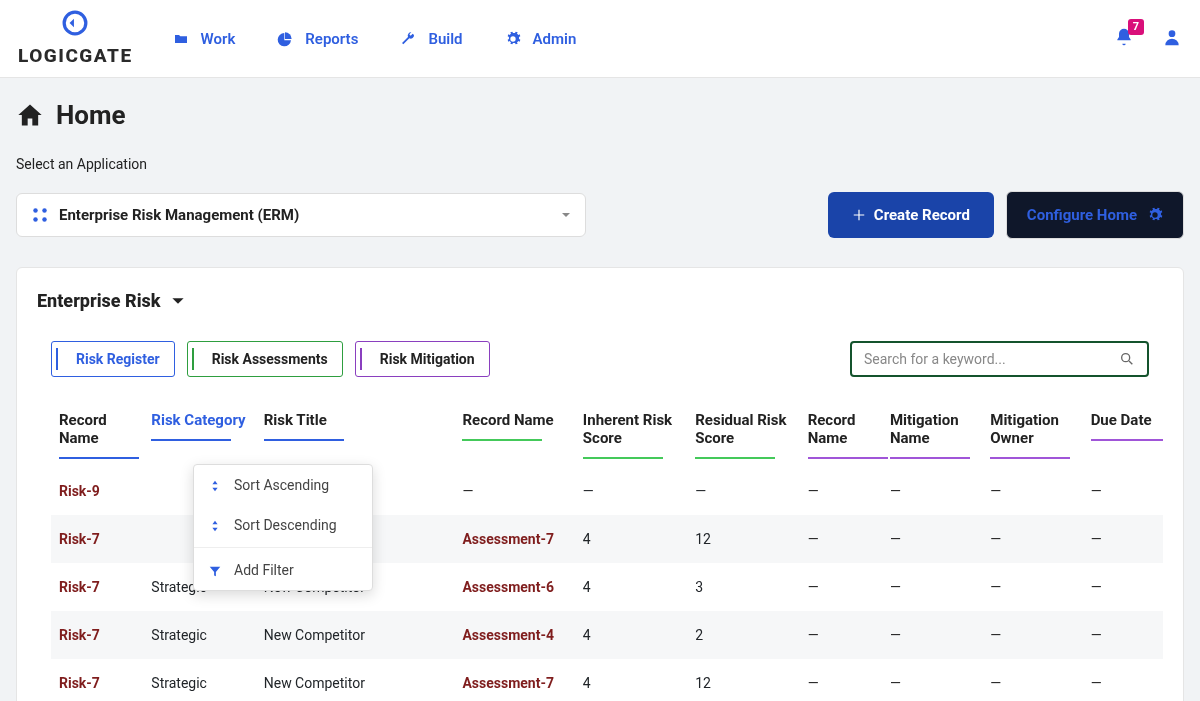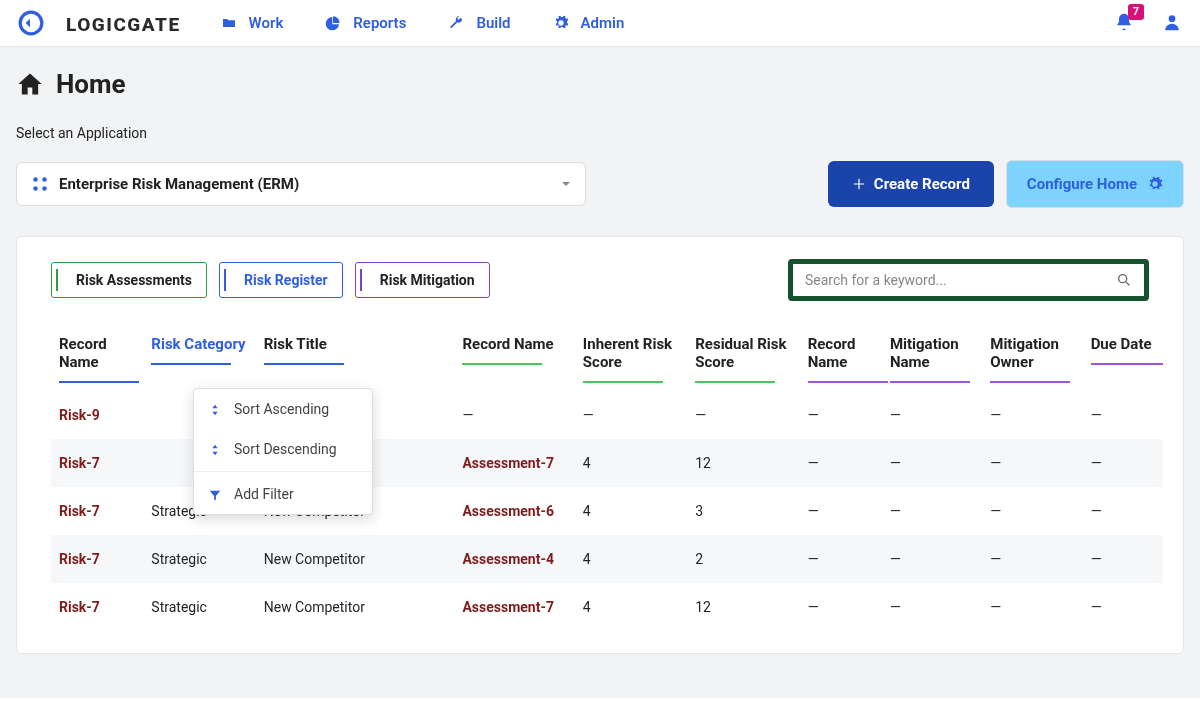--- a/index.html
+++ b/index.html
@@ -1,19 +1,19 @@
 <!DOCTYPE html>
 <html><head>
 <meta charset="utf-8">
 <style>
 * { margin: 0; padding: 0; box-sizing: border-box; font-family: -apple-system, BlinkMacSystemFont, "Segoe UI", Roboto, "Helvetica Neue", Arial, sans-serif; }
 body { background: #fff; color: #212529; font-size: 14px; }
 
 .topbar { display: flex; align-items: center; padding: 10px 18px; border-bottom: 1px solid #e5e5e5; }
-.logo { display: flex; align-items: flex-end; gap: 22px; margin-right: 40px; }
+.logo { display: flex; align-items: center; gap: 8px; margin-right: 40px; flex-direction: column; }
 .logo-mark { width: 26px; height: 26px; }
 .logo-text { font-weight: 800; font-size: 19px; letter-spacing: 1.5px; color: #2a2a2a; }
 .nav { display: flex; gap: 42px; }
 .nav-item { display: flex; align-items: center; gap: 12px; color: #2f5fe0; font-weight: 600; font-size: 15px; cursor: pointer; }
 .nav-item svg { width: 16px; height: 16px; fill: #2f5fe0; }
 .topbar-spacer { flex: 1; }
 .topbar-icons { display: flex; align-items: center; gap: 28px; }
 .bell-wrap { position: relative; }
 .bell-wrap svg, .user-icon svg { width: 20px; height: 20px; fill: #2f5fe0; }
 .notif-badge { position: absolute; top: -8px; right: -10px; background: #d90f7a; color: #fff; font-size: 11px; font-weight: 700; padding: 1px 5px; border-radius: 3px; line-height: 14px; }
@@ -25,39 +25,39 @@
 
 .selector-label { font-size: 14px; font-weight: 400; color: #222; margin-bottom: 19px; }
 .selector-row { display: flex; align-items: center; gap: 12px; margin-bottom: 28px; }
 .app-select { flex: 0 0 570px; display: flex; align-items: center; gap: 10px; background: #fff; border: 1px solid #ddd; border-radius: 6px; padding: 12px 14px; cursor: pointer; }
 .app-select svg.app-icon { width: 18px; height: 18px; fill: #2f5fe0; }
 .app-select-label { flex: 1; font-weight: 700; font-size: 15px; color: #222; }
 .app-select svg.caret { width: 10px; height: 10px; fill: #888; }
 .selector-spacer { flex: 1; }
 .btn-primary { background: #1a44a9; color: #fff; border: none; border-radius: 6px; padding: 14px 24px; font-weight: 700; font-size: 15px; display: flex; align-items: center; gap: 8px; cursor: pointer; margin-left: 37px; }
 .btn-primary svg { width: 14px; height: 14px; fill: #fff; }
-.btn-outline { background: #7dd3fc; color: #2f5fe0; border: 1px solid #ddd; border-radius: 6px; padding: 14px 20px; font-weight: 700; font-size: 15px; display: flex; align-items: center; gap: 10px; cursor: pointer; }
+.btn-outline { background: #0f172a; color: #2f5fe0; border: 1px solid #ddd; border-radius: 6px; padding: 14px 20px; font-weight: 700; font-size: 15px; display: flex; align-items: center; gap: 10px; cursor: pointer; }
 .btn-outline svg { width: 16px; height: 16px; fill: #2f5fe0; }
 
 .card { background: #fff; border: 1px solid #e5e5e5; border-radius: 6px; padding: 22px 20px; }
 .card-title { display: flex; align-items: center; gap: 10px; font-size: 18px; font-weight: 800; color: #222; margin-bottom: 30px; }
 .card-title svg { width: 14px; height: 14px; fill: #222; }
 
 .tabs-row { display: flex; align-items: center; margin-bottom: 34px; padding: 0 14px; }
 .tabs { display: flex; gap: 12px; }
 .tab { border: 1px solid; border-radius: 3px; padding: 9px 14px; font-weight: 700; font-size: 14px; cursor: pointer; position: relative; }
 .tab::before { content: ""; position: absolute; left: 4px; top: 6px; bottom: 6px; width: 2px; background: currentColor; }
 .tab span { padding-left: 10px; }
 .tab.blue { color: #2f5fe0; border-color: #2f5fe0; }
 .tab.green { color: #2e9e3f; border-color: #2e9e3f; }
 .tab.green span { color: #222; }
 .tab.purple { color: #8a3fbf; border-color: #8a3fbf; }
 .tab.purple span { color: #222; text-align: center; }
 .tabs-spacer { flex: 1; }
-.search-box { display: flex; align-items: center; border: 5px solid #14532d; border-radius: 4px; padding: 8px 12px; width: 361px; }
+.search-box { display: flex; align-items: center; border: 2px solid #14532d; border-radius: 4px; padding: 8px 12px; width: 299px; }
 .search-box input { flex: 1; border: none; outline: none; font-size: 14px; color: #555; }
 .search-box input::placeholder { color: #888; }
 .search-box svg { width: 16px; height: 16px; fill: #666; }
 
 .table-wrap { overflow-x: auto; padding-left: 14px; position: relative; }
 table { width: 100%; border-collapse: collapse; table-layout: fixed; }
 th { text-align: left; font-weight: 700; font-size: 15px; color: #222; padding: 0 8px 8px 8px; vertical-align: top; }
 th .th-inner { padding-bottom: 10px; }
 th .underline { height: 2px; width: 80px; }
 th.blue .underline { background: #2f5fe0; }
@@ -160,25 +160,31 @@
     </button>
     <button class="btn-outline">
       <span>Configure Home</span>
       <svg viewBox="0 0 24 24">
           <path d="M12 8a4 4 0 1 0 0 8 4 4 0 0 0 0-8zm9 4l2 1-1 3-2-1a8 8 0 0 1-2 2l1 2-3 1-1-2a8 8 0 0 1-3 0l-1 2-3-1 1-2a8 8 0 0 1-2-2l-2 1-1-3 2-1a8 8 0 0 1 0-3l-2-1 1-3 2 1a8 8 0 0 1 2-2l-1-2 3-1 1 2a8 8 0 0 1 3 0l1-2 3 1-1 2a8 8 0 0 1 2 2l2-1 1 3-2 1a8 8 0 0 1 0 3z"></path>
         </svg>
     </button>
   </div>
 
   <div class="card">
+    <div class="card-title">
+      <span>Enterprise Risk</span>
+      <svg viewBox="0 0 10 10">
+          <path d="M1 3l4 4 4-4z"></path>
+        </svg>
+    </div>
 
     <div class="tabs-row">
       <div class="tabs">
+        <div class="tab blue"><span>Risk Register</span></div>
         <div class="tab green"><span>Risk Assessments</span></div>
-        <div class="tab blue"><span>Risk Register</span></div>
         <div class="tab purple"><span>Risk Mitigation</span></div>
       </div>
       <div class="tabs-spacer"></div>
       <div class="search-box">
         <input type="text" placeholder="Search for a keyword..." style="">
         <svg viewBox="0 0 24 24">
             <circle cx="10" cy="10" r="6" fill="none" stroke="#666" stroke-width="2"></circle>
             <path d="M15 15l5 5" stroke="#666" stroke-width="2"></path>
           </svg>
       </div>

